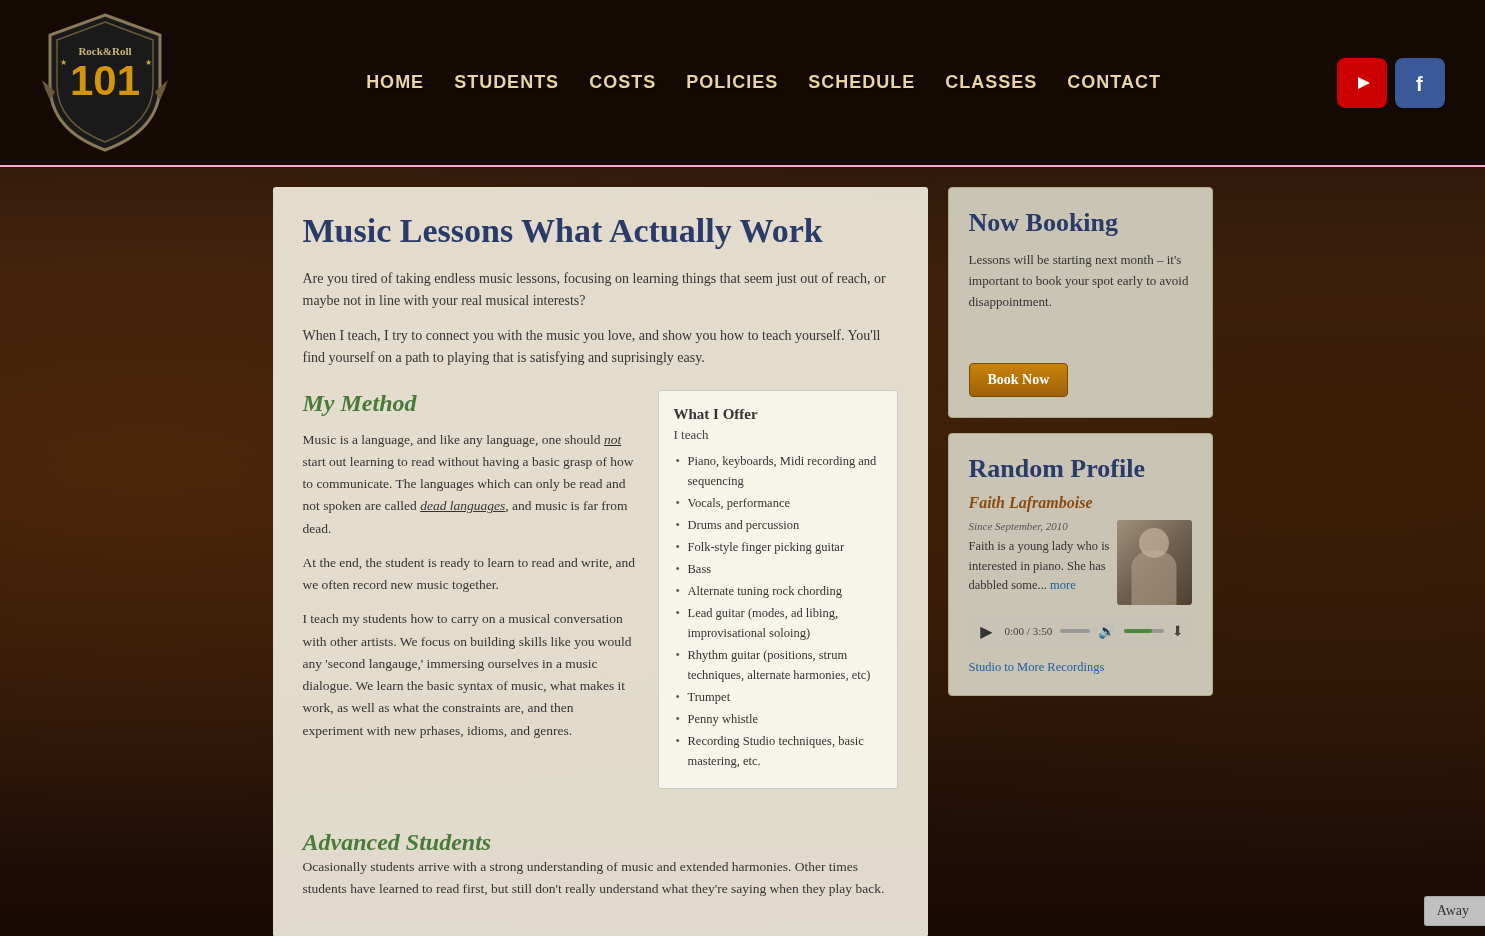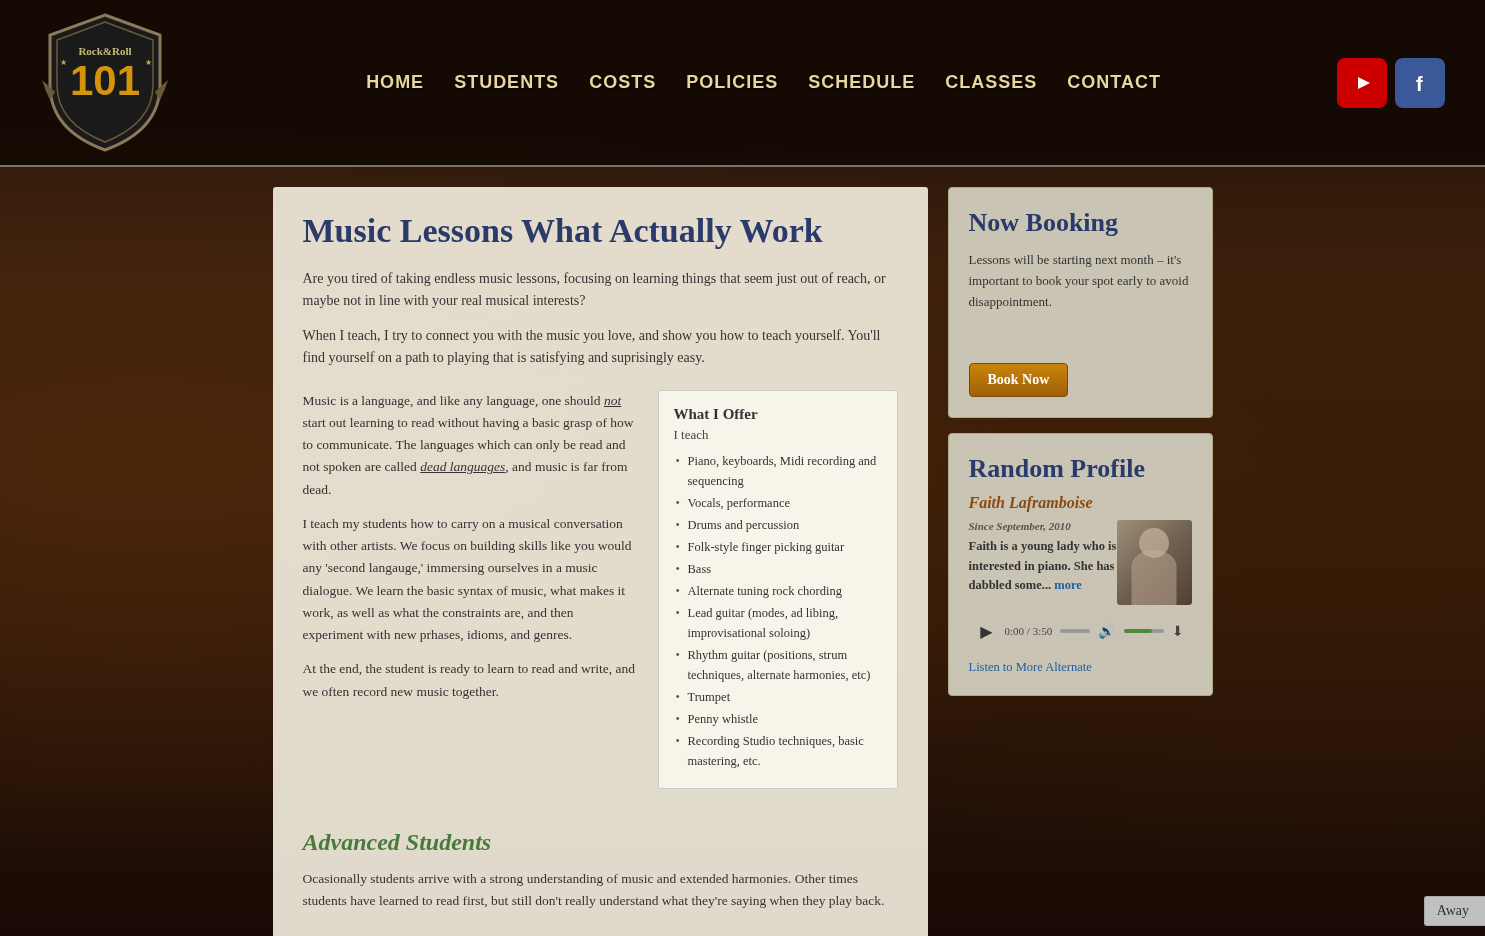--- a/index.html
+++ b/index.html
@@ -26,21 +26,21 @@
     .page-wrapper {
       position: relative;
       z-index: 1;
       max-width: 1485px;
       margin: 0 auto;
     }
 
     
     .header {
       background: rgba(20,10,3,0.92);
-      border-bottom: 2px solid #737373;
+      border-bottom: 2px solid #f9a8d4;
       display: flex;
       align-items: center;
       padding: 10px 40px;
       position: relative;
     }
 
     .logo-area {
       margin-right: 40px;
     }
 
@@ -257,21 +257,20 @@
       font-size: 16px;
       color: #8a4a10;
       font-style: italic;
       font-weight: bold;
       margin-bottom: 8px;
     }
 
     .profile-content {
       display: flex;
       margin-bottom: 10px;
-      font-weight: bold;
     }
 
     .profile-text-area {
       flex: 1;
     }
 
     .profile-since {
       font-size: 11px;
       font-style: italic;
       color: #555;
@@ -417,21 +416,20 @@
     
     .advanced-section {
       margin-top: 20px;
       padding-top: 20px;
     }
 
     .advanced-title {
       font-family: 'Comic Sans MS', cursive;
       font-size: 24px;
       color: #4a7a3a;
-      margin-bottom: 12px;
       font-style: italic;
     }
 
     
     .away-badge {
       position: fixed;
       bottom: 10px;
       right: 0;
       background: #c0c0c0;
       color: #333;
@@ -502,28 +500,29 @@
 
     <div class="content-area">
       <h1 class="page-title">Music Lessons What Actually Work</h1>
 
       <p class="intro-text">Are you tired of taking endless music lessons, focusing on learning things that seem just out of reach, or maybe not in line with your real musical interests?</p>
       <p class="intro-text">When I teach, I try to connect you with the music you love, and show you how to teach yourself. You'll find yourself on a path to playing that is satisfying and suprisingly easy.</p>
 
       <div class="two-col">
 
         <div class="left-col">
+          <h2 class="section-heading">My Method</h2>
 
           <p class="method-text">
             Music is a language, and like any language, one should <em>not</em> start out learning to read without having a basic grasp of how to communicate. The languages which can only be read and not spoken are called <em>dead languages</em>, and music is far from dead.
           </p>
 
+          <p class="method-text">At the end, the student is ready to learn to read and write, and we often record new music together.</p>
+
           <p class="method-text">I teach my students how to carry on a musical conversation with other artists. We focus on building skills like you would any 'second langauge,' immersing ourselves in a music dialogue. We learn the basic syntax of music, what makes it work, as well as what the constraints are, and then experiment with new prhases, idioms, and genres.</p>
-
-          <p class="method-text">At the end, the student is ready to learn to read and write, and we often record new music together.</p>
         </div>
 
         <div class="right-col">
           <div class="what-i-offer-title">What I Offer</div>
           <div class="i-teach-label">I teach</div>
           <ul class="offer-list">
             <li>Piano, keyboards, Midi recording and sequencing</li>
             <li>Vocals, performance</li>
             <li>Drums and percussion</li>
             <li>Folk-style finger picking guitar</li>
@@ -579,19 +578,19 @@
           <div class="progress-bar">
             <div class="progress-fill"></div>
           </div>
           <span class="volume-icon">🔊</span>
           <div class="volume-bar">
             <div class="volume-fill"></div>
           </div>
           <span class="download-icon">⬇</span>
         </div>
 
-        <a href="#" class="recordings-link">Listen to More Alternate</a>
+        <a href="#" class="recordings-link">Studio to More Recordings</a>
       </div>
     </div>
   </div>
 </div>
 
 <div class="away-badge">Away</div>
 
 </body></html>

